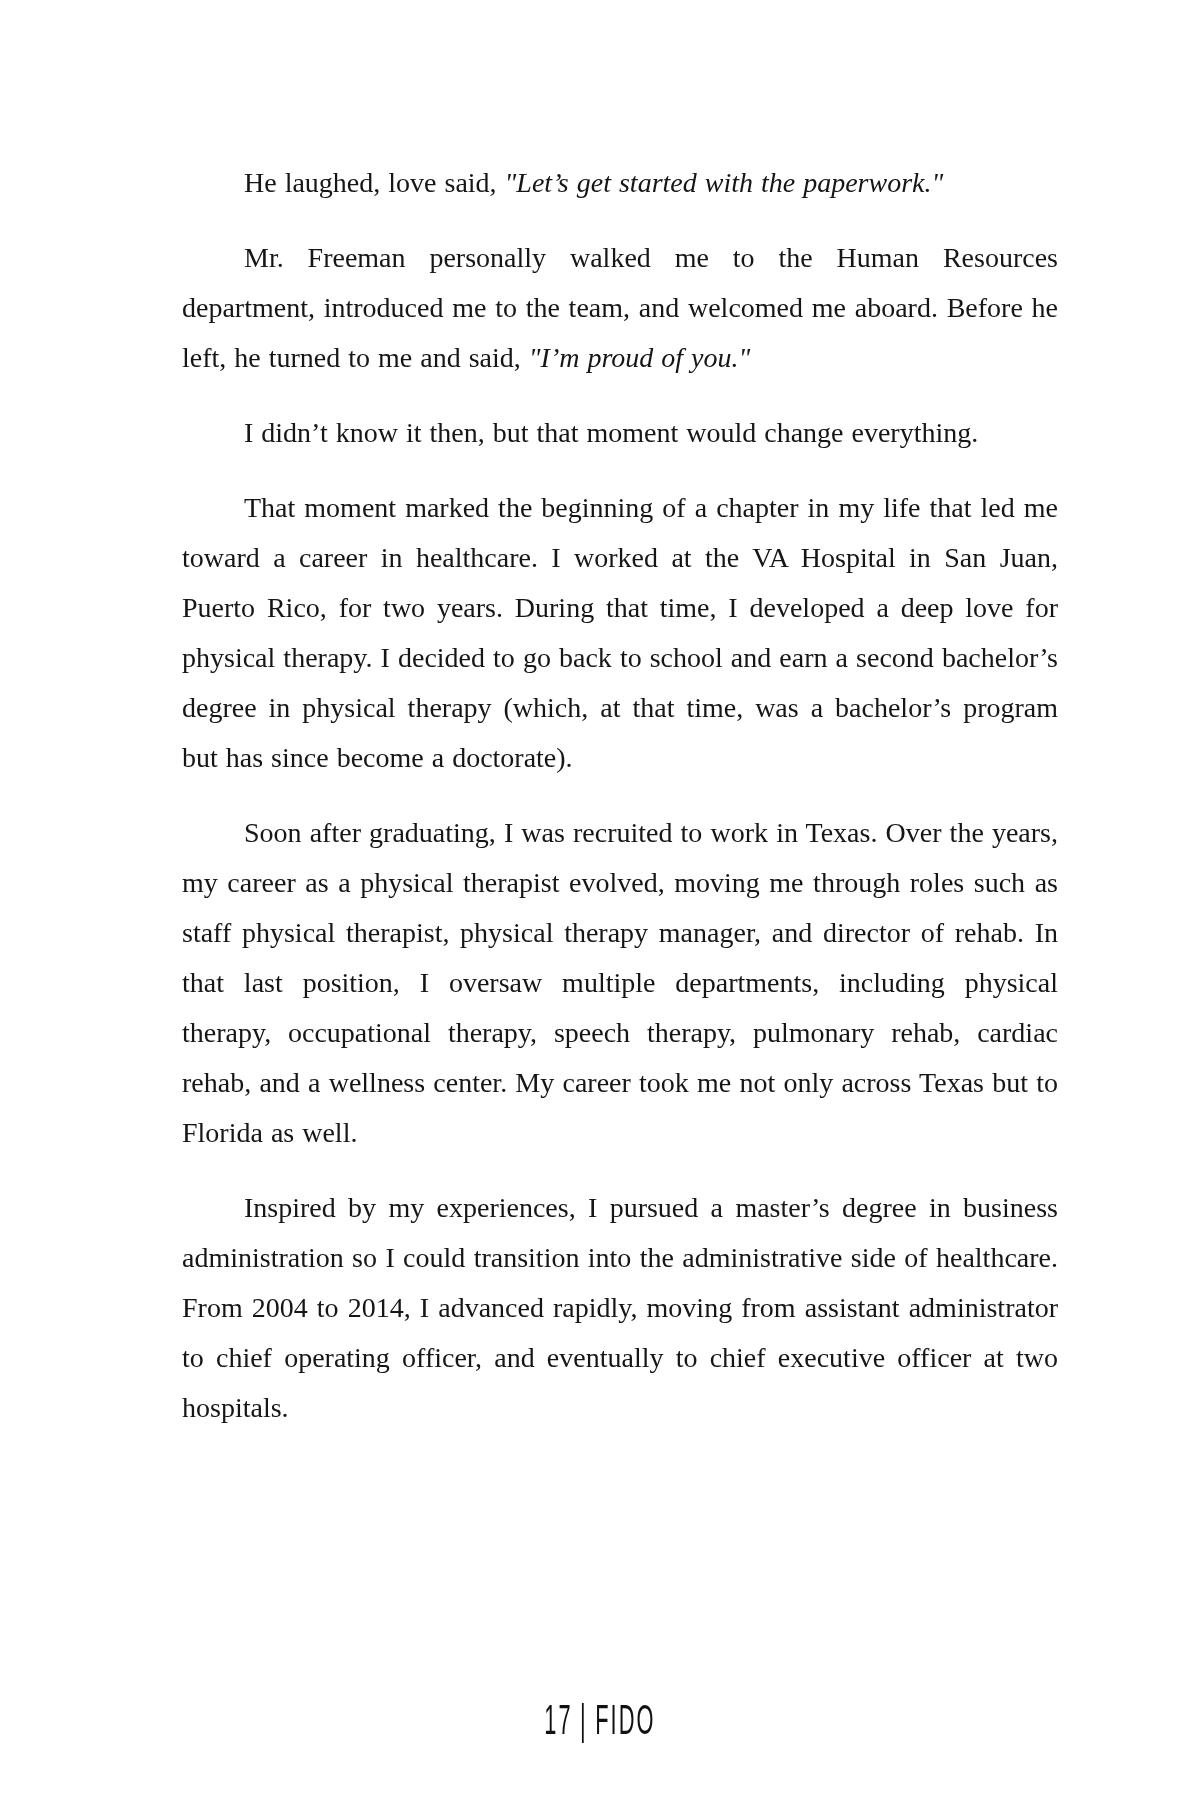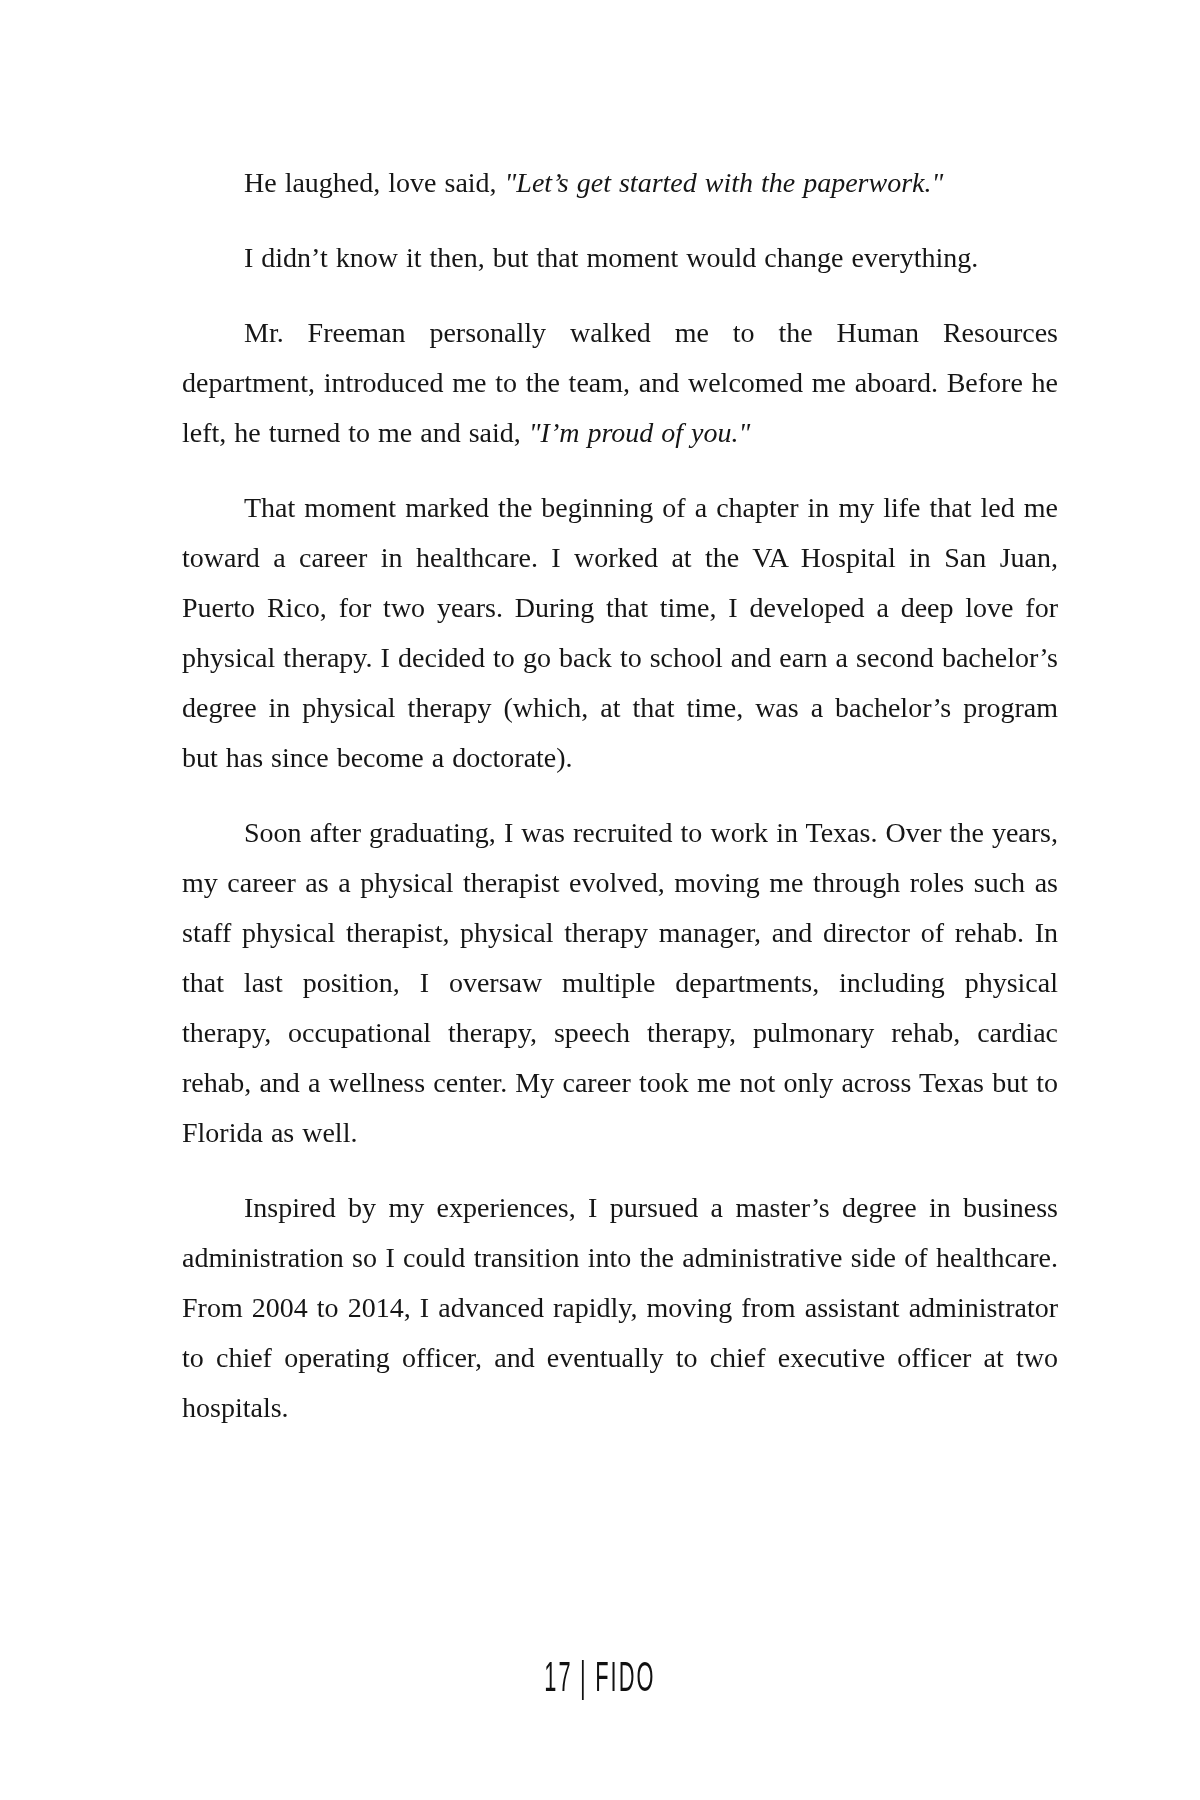--- a/index.html
+++ b/index.html
@@ -28,21 +28,21 @@
     text-align: justify;
     text-indent: 62px;
     margin: 0 0 25px 0;
     word-spacing: 1px;
   }
   .quote-italic {
     font-style: italic;
   }
   .footer {
     position: absolute;
-    top: 1653px;
+    top: 1696px;
     left: 0;
     width: 1200px;
     text-align: center;
   }
   .footer-inner {
     display: inline-block;
     transform: scaleX(0.52);
     transform-origin: center;
     font-family: "Liberation Sans", sans-serif;
     font-size: 42px;
@@ -58,23 +58,23 @@
 </style>
 </head>
 <body>
 
 <div class="page">
 
   <div class="text-block">
 
     <p class="para"><span>He laughed, love said, </span><span class="quote-italic">"Let’s get started with the paperwork."</span></p>
 
+    <p class="para"><span>Mr. Freeman personally walked me to the Human Resources department, introduced me to the team, and welcomed me aboard. Before he left, he turned to me and said, </span><span class="quote-italic">"I’m proud of you."</span></p>
+
     <p class="para"><span>I didn’t know it then, but that moment would change everything.</span></p>
-
-    <p class="para"><span>Mr. Freeman personally walked me to the Human Resources department, introduced me to the team, and welcomed me aboard. Before he left, he turned to me and said, </span><span class="quote-italic">"I’m proud of you."</span></p>
 
     <p class="para"><span>That moment marked the beginning of a chapter in my life that led me toward a career in healthcare. I worked at the VA Hospital in San Juan, Puerto Rico, for two years. During that time, I developed a deep love for physical therapy. I decided to go back to school and earn a second bachelor’s degree in physical therapy (which, at that time, was a bachelor’s program but has since become a doctorate).</span></p>
 
     <p class="para"><span>Soon after graduating, I was recruited to work in Texas. Over the years, my career as a physical therapist evolved, moving me through roles such as staff physical therapist, physical therapy manager, and director of rehab. In that last position, I oversaw multiple departments, including physical therapy, occupational therapy, speech therapy, pulmonary rehab, cardiac rehab, and a wellness center. My career took me not only across Texas but to Florida as well.</span></p>
 
     <p class="para"><span>Inspired by my experiences, I pursued a master’s degree in business administration so I could transition into the administrative side of healthcare. From 2004 to 2014, I advanced rapidly, moving from assistant administrator to chief operating officer, and eventually to chief executive officer at two hospitals.</span></p>
 
   </div>
 
   <div class="footer">

